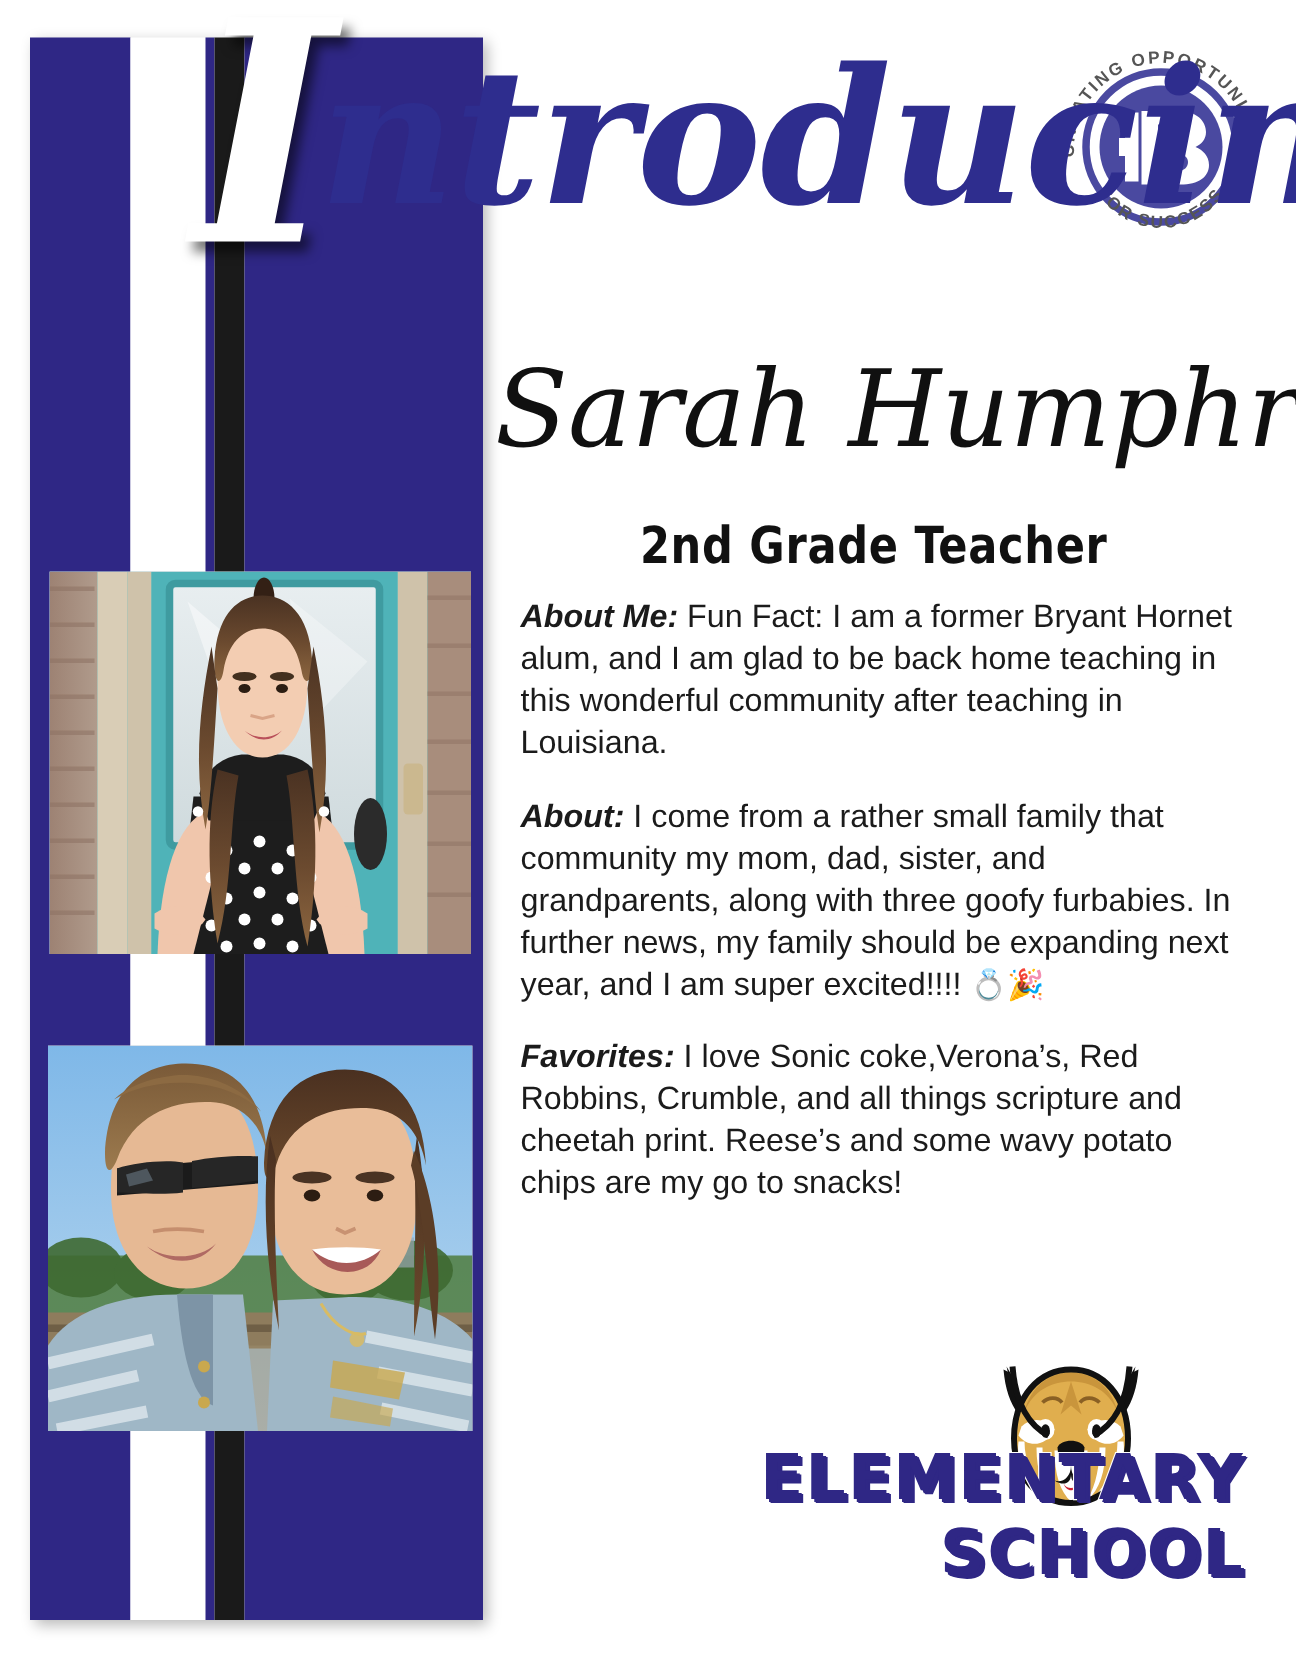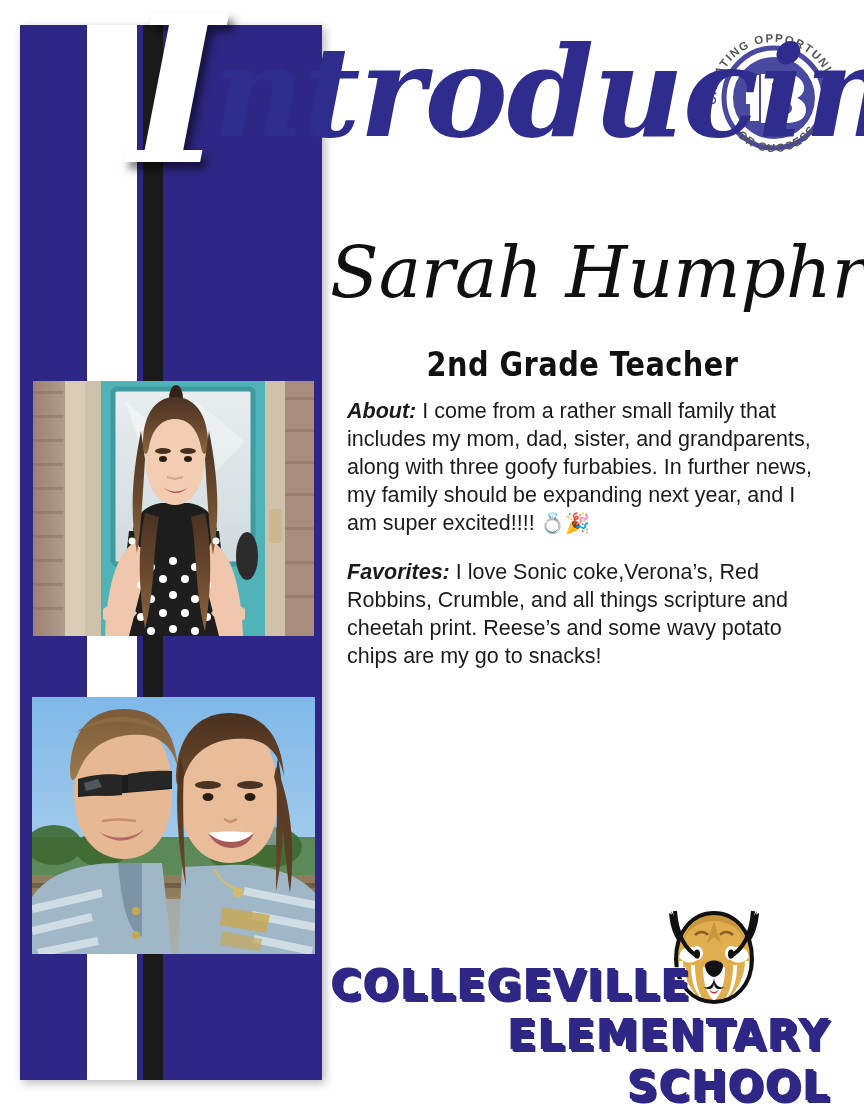--- a/index.html
+++ b/index.html
@@ -401,22 +401,23 @@
 
   <div class="introducing">
     <span class="swash">I</span><span>ntroducing</span>
   </div>
 
   <div class="teacher-name">Sarah Humphrey</div>
 
   <div class="grade-title">2nd Grade Teacher</div>
 
   <div class="bio">
-
-    <p><span class="lead">About:</span><span> I come from a rather small family that includes my mom, dad, sister, and grandparents, along with three goofy furbabies. In further news, my family should be expanding next year, and I am super excited!!!! </span><span class="emoji">💍🎉</span></p>
+    <p><span class="lead">About Me:</span><span> Fun Fact: I am a former Bryant Hornet alum, and I am glad to be back home teaching in this wonderful community after teaching in Louisiana.</span></p>
+
+    <p><span class="lead">About:</span><span> I come from a rather small family that community my mom, dad, sister, and grandparents, along with three goofy furbabies. In further news, my family should be expanding next year, and I am super excited!!!! </span><span class="emoji">💍🎉</span></p>
 
 
     <p><span class="lead">Favorites:</span><span> I love Sonic coke,Verona’s, Red Robbins, Crumble, and all things scripture and cheetah print. Reese’s and some wavy potato chips are my go to snacks!</span></p>
   </div>
 
   <div class="mascot">
     <svg viewBox="0 0 118 105" aria-hidden="true">
       <path d="M16 8 C20 26 24 34 30 40 L22 18 Z" fill="#111111"></path>
       <path d="M102 8 C98 26 94 34 88 40 L96 18 Z" fill="#111111"></path>
       <path d="M14 10 C16 34 26 46 40 52 C30 40 22 26 18 12 Z" fill="#111111"></path>
@@ -442,17 +443,16 @@
       <path d="M50 62 C52 56 66 56 68 62 C68 70 62 74 59 74 C56 74 50 70 50 62 Z" fill="#111111"></path>
       <path d="M59 74 C59 82 53 86 48 84 C54 88 59 86 59 80 C59 86 64 88 70 84 C65 86 59 82 59 74 Z" fill="#111111"></path>
       <path d="M54 86 C56 90 62 90 64 86 C62 92 56 92 54 86 Z" fill="#cc2134"></path>
       <path d="M20 8 C22 34 32 48 44 54" stroke="#111111" stroke-width="4" fill="none"></path>
       <path d="M98 8 C96 34 86 48 74 54" stroke="#111111" stroke-width="4" fill="none"></path>
       <path d="M21 56 C21 28 38 10 59 10 C80 10 97 28 97 56 C97 82 80 99 59 99 C38 99 21 82 21 56 Z" fill="none" stroke="#111111" stroke-width="4"></path>
     </svg>
   </div>
 
   <div class="school">
-    <span class="line1">COLLEGEVILLE</span>
     <span class="line2">ELEMENTARY SCHOOL</span>
   </div>
 
 </div>
 
 </body></html>

